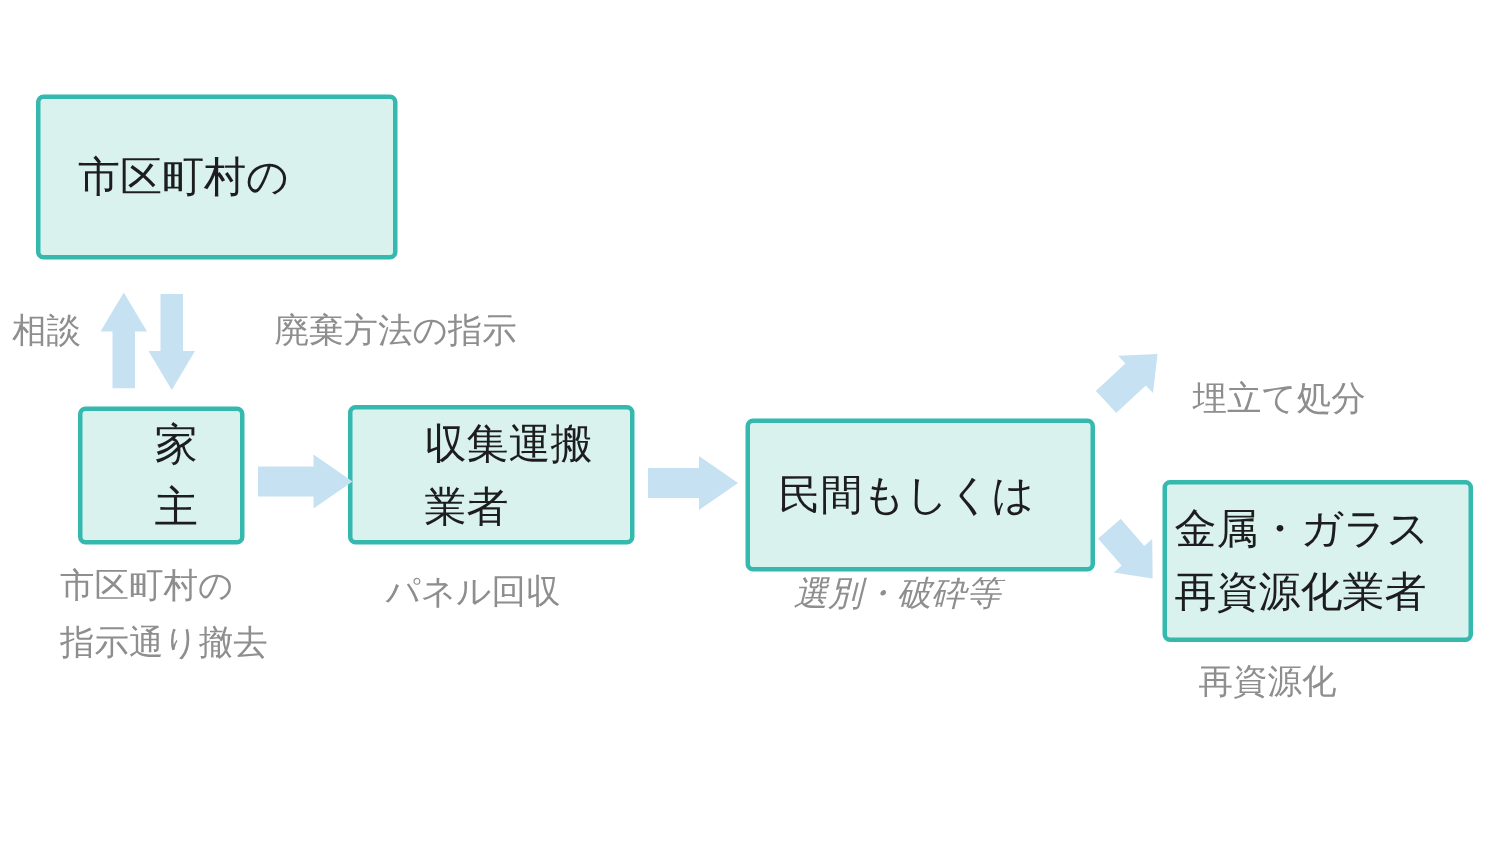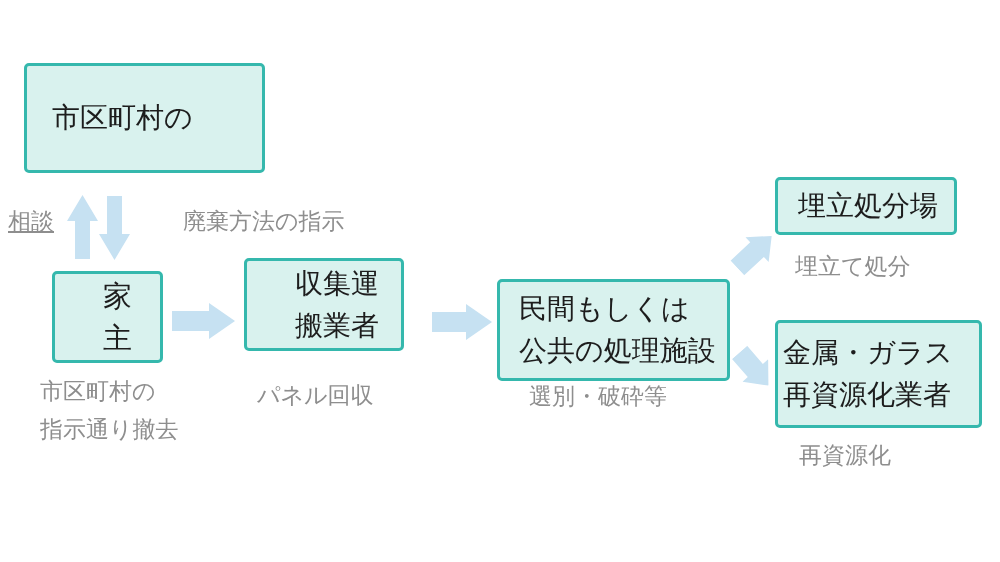--- a/index.html
+++ b/index.html
@@ -30,36 +30,36 @@
     line-height: 42px;
     display: flex;
     flex-direction: column;
     justify-content: center;
     padding-left: 48px;
   }
   .node.align-left { align-items: flex-start; }
   .node.align-center { align-items: center; }
   .node-municipal   { left: 24px;  top: 63px;  width: 241px; height: 110px; padding-left: 25px; }
   .node-homeowner   { left: 52px;  top: 271px; width: 111px; height: 92px;  font-size: 29px; }
-  .node-collector   { left: 232px; top: 258px; width: 160px; height: 93px; margin-left: 12px; }
+  .node-collector   { left: 232px; top: 270px; width: 191px; height: 93px; }
   .node-facility    { left: 497px; top: 263px; width: 233px; height: 102px; padding-left: 19px; margin-top: 16px; }
   .node-landfill    { left: 775px; top: 177px; width: 182px; height: 58px;  padding-left: 20px; }
   .node-recycler    { left: 775px; top: 320px; width: 207px; height: 108px; padding-left: 5px; }
   .label {
     position: absolute;
     color: var(--label-text);
     font-size: 23px;
     line-height: 38px;
     white-space: nowrap;
   }
-  .label-consult   { left: 8px;   top: 202px; text-decoration: underline; }
+  .label-consult   { left: 8px;   top: 202px; }
   .label-method    { left: 145px; top: 202px; margin-left: 38px; }
   .label-removal   { left: 40px;  top: 372px; }
   .label-panel     { left: 257px; top: 376px; }
-  .label-sorting   { left: 529px; top: 377px; }
+  .label-sorting   { left: 529px; top: 377px; font-style: italic; }
   .label-landfill  { left: 795px; top: 247px; }
   .label-recycle   { left: 799px; top: 436px; }
   .arrow { position: absolute; color: var(--arrow); }
   .arrow svg { display: block; }
   .arrow-up        { left: 67px;  top: 195px; }
   .arrow-down      { left: 99px;  top: 196px; }
   .arrow-right-1   { left: 172px; top: 303px; }
   .arrow-right-2   { left: 432px; top: 304px; }
   .arrow-upright   { left: 731px; top: 235px; transform: rotate(-43deg); }
   .arrow-downright { left: 732px; top: 352px; transform: rotate(49deg); }
@@ -76,26 +76,22 @@
   <div class="node node-homeowner align-center">
     <div>家主</div>
   </div>
 
   <div class="node node-collector align-center">
     <div>収集運搬業者</div>
   </div>
 
   <div class="node node-facility align-left">
     <div>民間もしくは</div>
-    <div>公共の処理施設</div>
   </div>
 
-  <div class="node node-landfill align-left">
-    <div>埋立処分場</div>
-  </div>
 
   <div class="node node-recycler align-left">
     <div>金属・ガラス</div>
     <div>再資源化業者</div>
   </div>
 
   <div class="arrow arrow-up">
     <svg width="31" height="64" viewBox="0 0 31 64" aria-hidden="true">
       <polygon points="15.5,0 31,26 23,26 23,64 8,64 8,26 0,26" fill="currentColor"></polygon>
     </svg>

